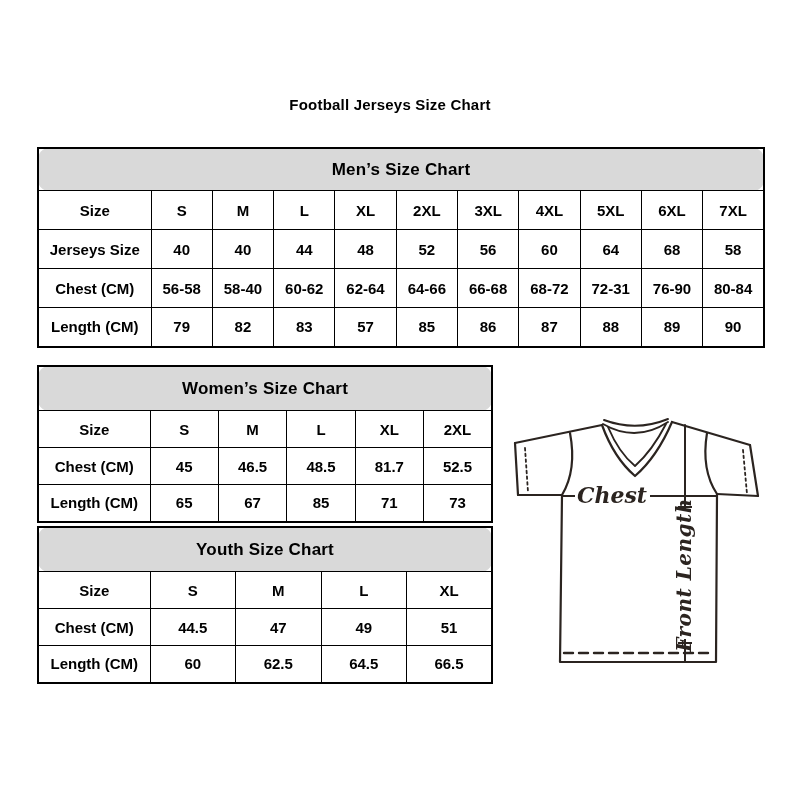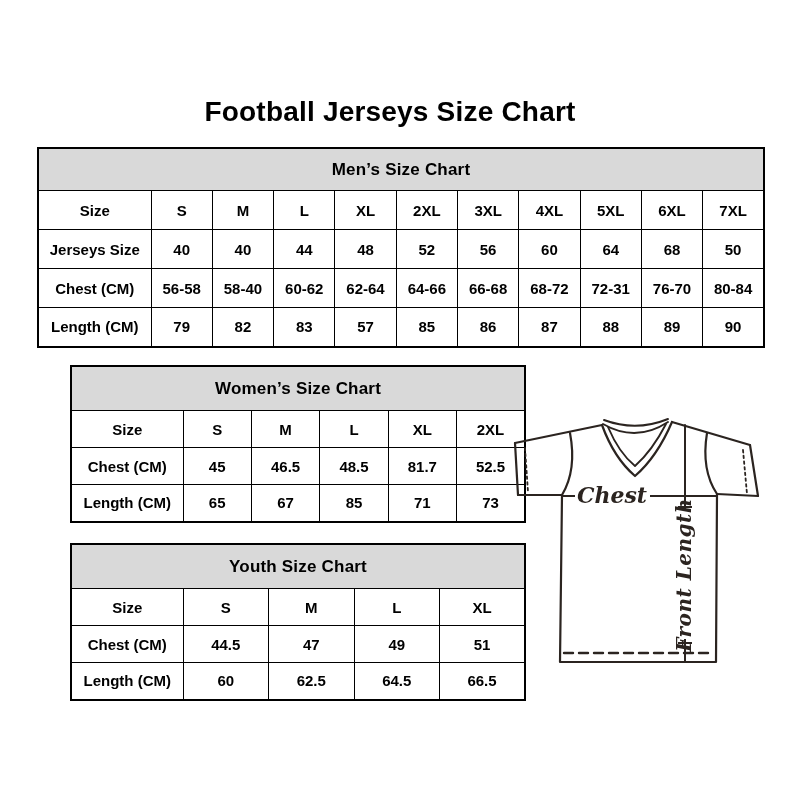--- a/index.html
+++ b/index.html
@@ -9,40 +9,40 @@
     --ink:#2b2420;
     --page-bg:#ffffff;
   }
   html,body{margin:0;padding:0;background:#fff;}
   .canvas{
     position:relative;width:800px;height:800px;background:var(--page-bg);
     font-family:"Liberation Sans",sans-serif;color:var(--text);overflow:hidden;
   }
   .page-title{
     position:absolute;left:0;top:96px;width:780px;text-align:center;
-    font-size:28px;font-weight:bold;letter-spacing:0.2px;
+    font-size:15px;font-weight:bold;letter-spacing:0.2px;
   }
   table.size-table{
     position:absolute;border-collapse:collapse;table-layout:fixed;
     border:2px solid var(--border);background:#fff;
   }
   table.size-table td, table.size-table th{
     border:1px solid var(--border);text-align:center;vertical-align:middle;
     font-weight:bold;font-size:15px;padding:0 2px;overflow:hidden;white-space:nowrap;
   }
   table.size-table th.title-cell{
-    background:var(--header-bg);font-size:17px;letter-spacing:0.2px;
+    background:var(--header-bg);font-size:17px;letter-spacing:0.2px;border-radius:11px;
   }
   .t-mens{left:37px;top:147px;width:728px;}
   .t-mens .label-col{width:113px;}
   .t-mens th.title-cell{height:41px;}
   .t-mens tbody tr{height:39px;}
-  .t-sm{width:456px;margin-left:33px;}
+  .t-sm{width:456px;}
   .t-womens{left:37px;top:365px;}
-  .t-youth{left:37px;top:543px;}
+  .t-youth{left:37px;top:526px;}
   .t-sm .label-col{width:112px;}
   .t-sm th.title-cell{height:43px;}
   .t-sm tbody tr{height:37px;}
   .jersey-wrap{position:absolute;left:500px;top:412px;width:280px;height:260px;}
   .jersey-wrap svg{display:block;width:100%;height:100%;}
   .measure-label{
     font-family:"DejaVu Serif","Liberation Serif",serif;
     font-style:italic;font-weight:bold;fill:var(--ink);
   }
 </style>
@@ -90,33 +90,33 @@
           <td>Jerseys Size</td>
           <td>40</td>
           <td>40</td>
           <td>44</td>
           <td>48</td>
           <td>52</td>
           <td>56</td>
           <td>60</td>
           <td>64</td>
           <td>68</td>
-          <td>50</td>
+          <td>58</td>
         </tr>
         <tr>
           <td>Chest (CM)</td>
           <td>56-58</td>
           <td>58-40</td>
           <td>60-62</td>
           <td>62-64</td>
           <td>64-66</td>
           <td>66-68</td>
           <td>68-72</td>
           <td>72-31</td>
-          <td>76-70</td>
+          <td>76-90</td>
           <td>80-84</td>
         </tr>
         <tr>
           <td>Length (CM)</td>
           <td>79</td>
           <td>82</td>
           <td>83</td>
           <td>57</td>
           <td>85</td>
           <td>86</td>

